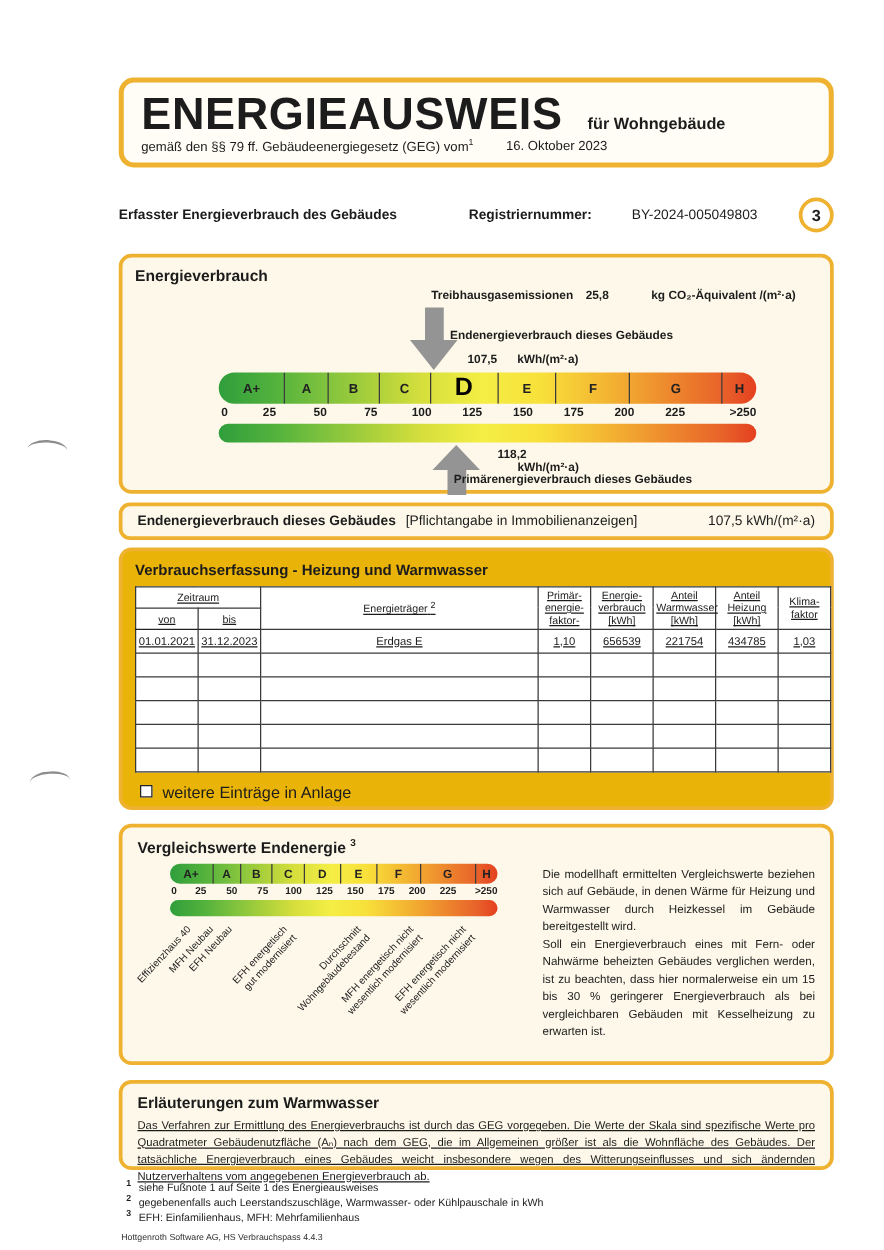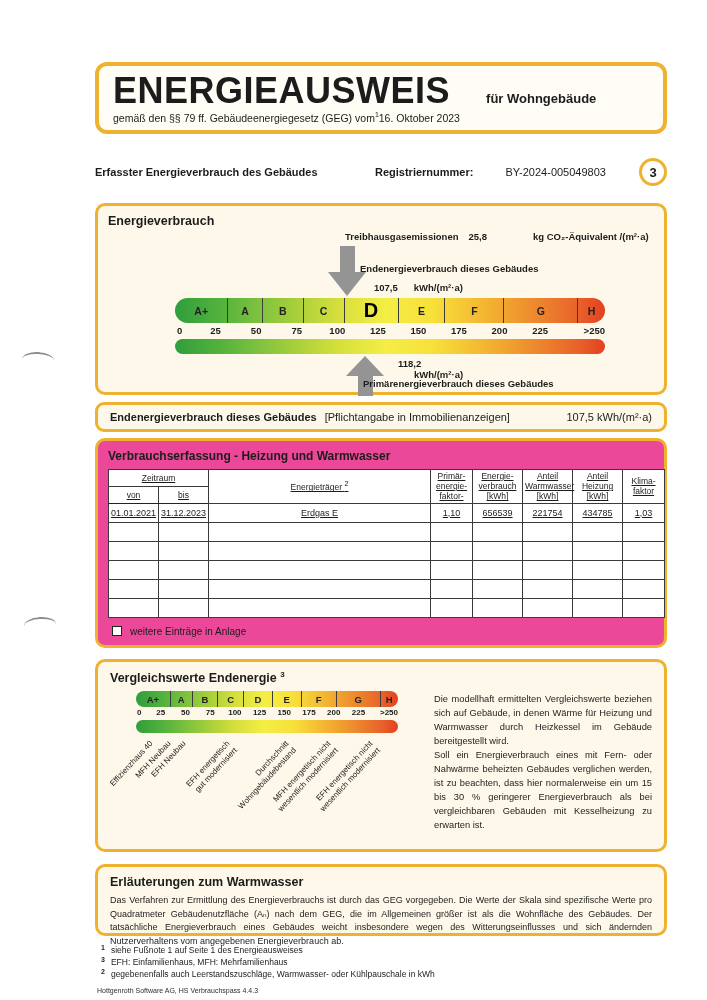--- a/index.html
+++ b/index.html
@@ -10,41 +10,41 @@
     color:#1c1c1c; overflow:hidden;
   }
   .sheet { position:absolute; inset:0; width:707px; height:1000px; background:#fff; }
   .page  { position:absolute; left:95px; top:62px; width:572px; }
 
   
   .ybox { border:3px solid #eeb230; border-radius:10px; background:#fdf8e9; }
 
   
   .hdr-box { height:72px; border-width:4px; border-radius:12px; background:#fffdf6; padding:6px 14px 4px; }
-  .hdr-titlerow { display:flex; align-items:baseline; gap:36px; }
+  .hdr-titlerow { display:flex; align-items:baseline; gap:20px; }
   .hdr-title { font-size:36px; font-weight:bold; letter-spacing:.5px; line-height:1.05; white-space:nowrap; }
   .hdr-sub { font-size:13px; font-weight:bold; }
   .hdr-law { font-size:10.5px; margin-top:1px; }
   .hdr-law sup { font-size:7px; }
-  .hdr-law .law-date { }
+  .hdr-law .law-date { margin-left:26px; }
 
   
   .meta-row { display:flex; align-items:center; margin-top:24px; height:28px; font-size:11px; }
   .meta-label { font-weight:bold; width:280px; }
   .reg-label { font-weight:bold; }
   .reg-value { margin-left:32px; }
   .page-circle { margin-left:auto; width:28px; height:28px; border:3px solid #eeb230; border-radius:50%;
                  display:flex; align-items:center; justify-content:center; font-size:13px; font-weight:bold; background:#fff; }
 
   
   .ev-box { margin-top:17px; height:192px; position:relative; padding:8px 10px; }
   .sec-title { font-size:12.5px; font-weight:bold; }
   .ev-note { position:absolute; font-size:9.5px; font-weight:bold; white-space:nowrap; }
   .ghg-row { left:247px; top:25px; display:flex; }
-  .ghg-row .v { margin-left:10px; } .ghg-row .u { margin-left:30px;padding-left:16px; }
+  .ghg-row .v { margin-left:10px; } .ghg-row .u { margin-left:18px;padding-left:16px; }
   .final-label { left:262px; top:57px; }
   .final-val { left:276px; top:76px; display:flex; } .final-val .u { margin-left:16px; }
   .primary-val { left:300px; top:152px; display:flex;flex-direction:column; } .primary-val .u { margin-left:16px; }
   .primary-label { left:265px; top:172px; }
 
   .arrow-down { position:absolute; left:230px; top:40px; width:38px; }
   .arrow-down .shaft { width:15px; height:26px; background:#949494; margin:0 auto; }
   .arrow-down .head  { width:0; height:0; border-left:19px solid transparent; border-right:19px solid transparent; border-top:24px solid #949494; }
   .arrow-up { position:absolute; left:248px; top:150px; width:38px; }
   .arrow-up .head  { width:0; height:0; border-left:19px solid transparent; border-right:19px solid transparent; border-bottom:20px solid #949494; }
@@ -60,29 +60,29 @@
   .tick-row span { position:absolute; top:2px; white-space:nowrap; }
   .band { height:15px; border-radius:8px; }
 
   
   .strip { margin-top:7px; height:30px; display:flex; align-items:center; padding:0 12px; border-radius:9px; font-size:11px; }
   .strip .lbl { font-weight:bold; }
   .strip .note { margin-left:8px; }
   .strip .val { margin-left:auto; }
 
   
-  .tbl-box { margin-top:6px; height:210px; padding:8px 10px 6px; background:#ec4899; }
+  .tbl-box { margin-top:6px; height:210px; padding:8px 10px 6px; background:#eab308; }
   .tbl-title { font-size:12px; font-weight:bold; margin-bottom:6px; }
   table { width:100%; border-collapse:collapse; background:#fff; table-layout:fixed; }
   th,td { border:1px solid #3a3a3a; font-weight:normal; text-align:center; vertical-align:middle;text-decoration:underline; }
   th { font-size:8.5px; line-height:1.2; white-space:pre-line; padding:1px 2px; }
   td { font-size:9px; height:19px; padding:0 2px; }
   thead tr:last-child th { border-bottom:1.8px solid #222; }
   .row-h1 { height:16px; } .row-h2 { height:16px; }
-  .chk-row { display:flex; align-items:center; gap:8px; margin-top:8px; padding-left:4px; font-size:10px; }
+  .chk-row { display:flex; align-items:center; gap:8px; margin-top:8px; padding-left:4px; font-size:13px; }
   .chk-box { width:10px; height:10px; border:1.4px solid #222; background:#fff; }
 
   
   .cmp-box { margin-top:11px; height:193px; padding:8px 12px; }
   .cmp-title sup { font-size:8px; }
   .cmp-body { display:flex; margin-top:6px; }
   .cmp-left { width:316px; }
   .scale-small { margin-left:26px; width:262px; }
   .scale-small .class-bar { height:16px; border-radius:9px; }
   .scale-small .class-bar .seg { font-size:9.5px; }
@@ -91,21 +91,21 @@
   .scale-small .tick-row span { top:1px; }
   .scale-small .band { height:13px; border-radius:7px; }
   .cmp-labels { position:relative; height:116px; }
   .cmp-labels .rlabel { position:absolute; top:6px; width:160px; text-align:right;
                         font-size:8px; line-height:1.2; white-space:pre-line; color:#222;
                         transform:rotate(-47deg); transform-origin:100% 0; }
   .cmp-text { flex:1; margin-left:8px; margin-top:2px; font-size:9.3px; line-height:1.5; text-align:justify; }
 
   
   .exp-box { margin-top:12px; height:72px; padding:8px 12px; }
-  .exp-text { margin-top:5px; font-size:9px; line-height:1.5; text-align:justify; }
+  .exp-text { margin-top:5px; font-size:9px; line-height:1.5; text-align:justify;text-decoration:underline; }
 
   
   .foot-block { margin-top:9px; padding-left:6px; }
   .fn-line { display:flex; gap:6px; font-size:8.5px; margin-top:2px; }
   .fn-line sup { font-size:7px; font-weight:bold; position:relative; top:-1px; }
   .footer { margin-top:8px; font-size:7px; color:#2e2e2e; padding-left:2px; }
 
   
   .arc { position:absolute; width:32px; height:16px; border-top:2px solid #8d8d8d; border-radius:50%; background:transparent; }
   .arc1 { left:22px; top:352px; transform:rotate(3deg); }
@@ -366,25 +366,25 @@
       <div class="sec-title">Erläuterungen zum Warmwasser</div>
       <div class="exp-text">Das Verfahren zur Ermittlung des Energieverbrauchs ist durch das GEG vorgegeben. Die Werte der Skala sind spezifische Werte pro Quadratmeter Gebäudenutzfläche (Aₙ) nach dem GEG, die im Allgemeinen größer ist als die Wohnfläche des Gebäudes. Der tatsächliche Energieverbrauch eines Gebäudes weicht insbesondere wegen des Witterungseinflusses und sich ändernden Nutzerverhaltens vom angegebenen Energieverbrauch ab.</div>
     </div>
 
     <div class="foot-block">
       <div class="fn-line">
         <sup>1</sup>
           <span>siehe Fußnote 1 auf Seite 1 des Energieausweises</span>
       </div>
       <div class="fn-line">
+        <sup>2</sup>
+          <span>gegebenenfalls auch Leerstandszuschläge, Warmwasser- oder Kühlpauschale in kWh</span>
+      </div>
+      <div class="fn-line">
         <sup>3</sup>
           <span>EFH: Einfamilienhaus, MFH: Mehrfamilienhaus</span>
       </div>
-      <div class="fn-line">
-        <sup>2</sup>
-          <span>gegebenenfalls auch Leerstandszuschläge, Warmwasser- oder Kühlpauschale in kWh</span>
-      </div>
     </div>
 
     <div class="footer">Hottgenroth Software AG, HS Verbrauchspass 4.4.3</div>
 
   </div>
 </div>
 
 </body></html>

